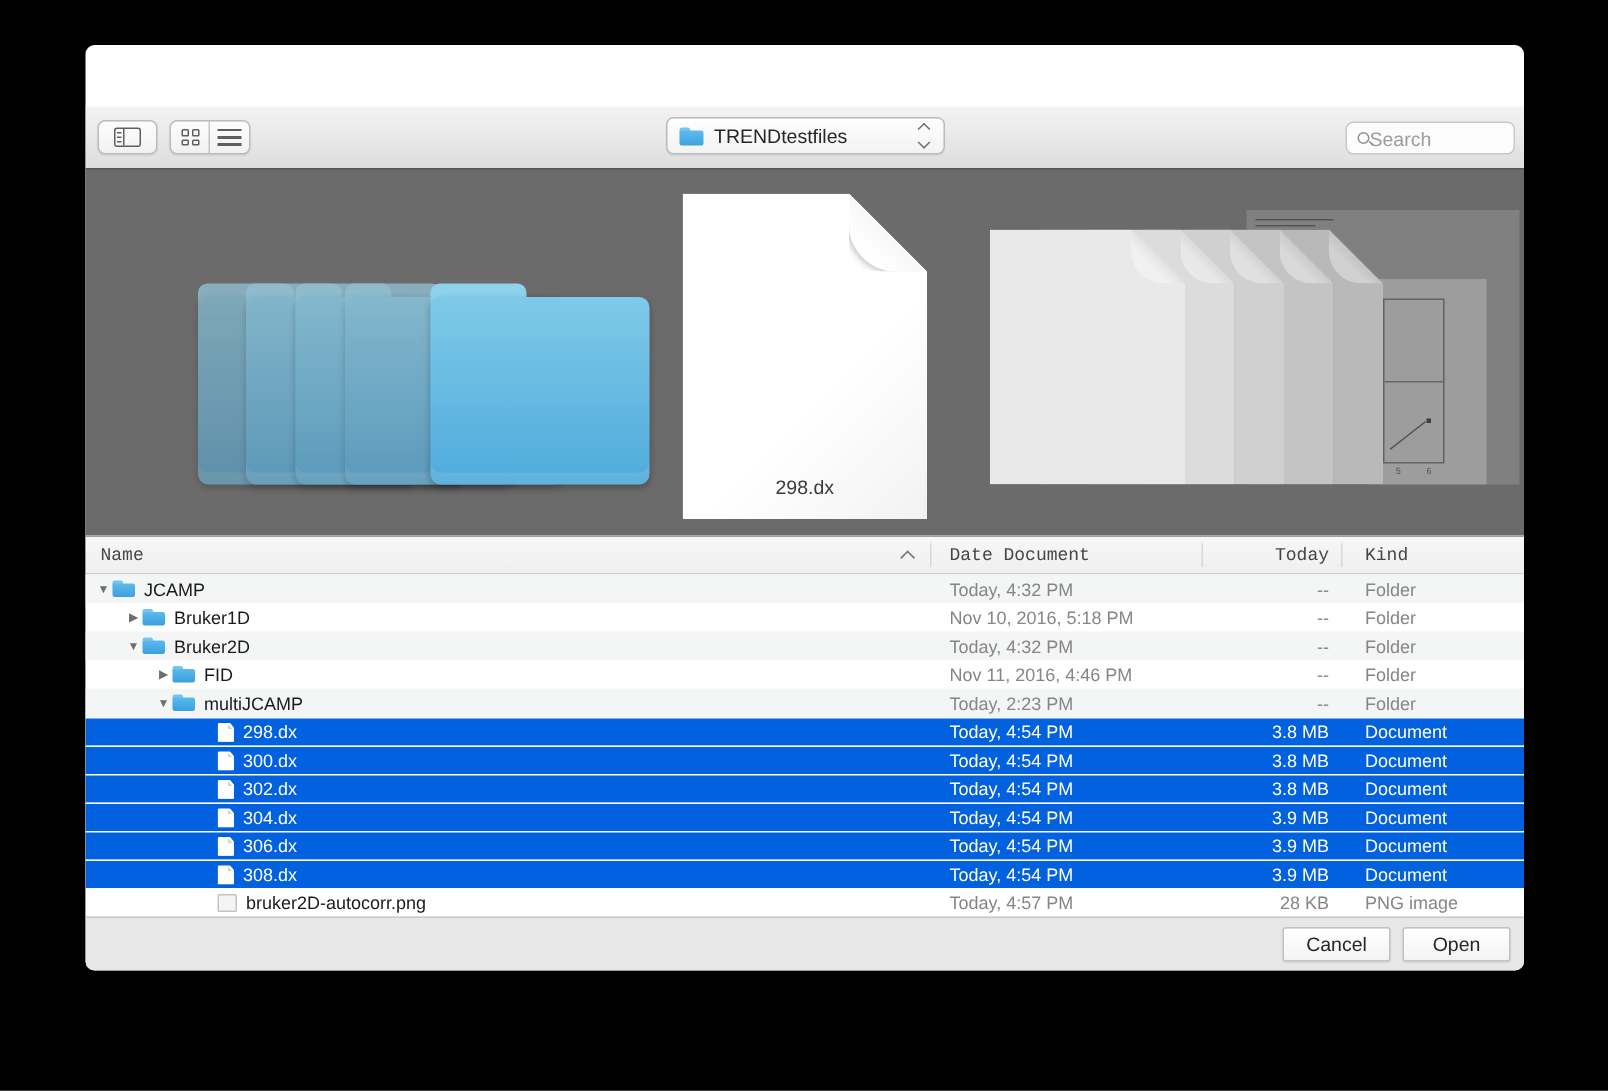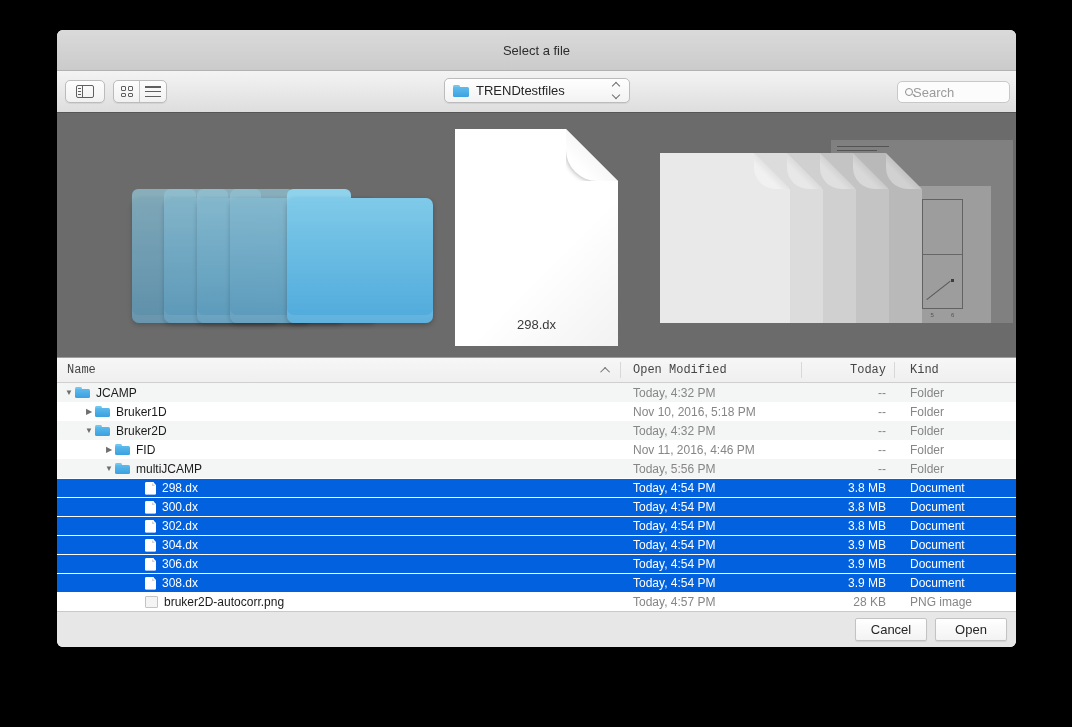--- a/index.html
+++ b/index.html
@@ -161,23 +161,20 @@
     background:linear-gradient(#ffffff,#f3f3f3);
     border:1px solid #c3c3c3; box-shadow:0 1px 1px rgba(0,0,0,.08);
     font-size:13px; color:#262626; display:flex; align-items:center; justify-content:center;
   }
 </style>
 </head>
 <body>
 
 <div class="window">
 
-  <div class="titlebar">
-    <span class="title">Select a file</span>
-  </div>
 
   <div class="toolbar">
     <div class="tb-btn sidebar-btn">
       <span class="icon-sidebar"></span>
     </div>
     <div class="tb-btn seg-ctrl">
       <div class="seg seg-grid">
         <span class="icon-grid">
             <span></span>
             <span></span>
@@ -272,21 +269,21 @@
       <span class="doclabel">298.dx</span>
     </div>
   </div>
 
   <div class="list-header">
     <div class="hcell" style="left:10px;">Name</div>
     <span class="sort-caret">
         <i></i>
       </span>
     <span class="hdiv" style="left:563px;"></span>
-    <div class="hcell" style="left:576px;">Open Modified</div>
+    <div class="hcell" style="left:576px;">Date Document</div>
     <span class="hdiv" style="left:744px;"></span>
     <div class="hcell" style="left:700px; width:129px; justify-content:flex-end;">Today</div>
     <span class="hdiv" style="left:837px;"></span>
     <div class="hcell" style="left:853px;">Kind</div>
   </div>
 
   <div class="rows" id="rows">
       <div class="row shade">
         <span class="tri" style="margin-left: 6px;">▼</span>
         <span class="icon-folder-s"></span>
@@ -316,21 +313,21 @@
         <span class="icon-folder-s"></span>
         <span class="name-label">FID</span>
         <span class="cell-date">Nov 11, 2016, 4:46 PM</span>
         <span class="cell-size">--</span>
         <span class="cell-kind">Folder</span>
       </div>
       <div class="row shade">
         <span class="tri" style="margin-left: 46px;">▼</span>
         <span class="icon-folder-s"></span>
         <span class="name-label">multiJCAMP</span>
-        <span class="cell-date">Today, 5:56 PM</span>
+        <span class="cell-date">Today, 2:23 PM</span>
         <span class="cell-size">--</span>
         <span class="cell-kind">Folder</span>
       </div>
       <div class="row selected">
         <span class="icon-doc-s" style="margin-left: 88px;"></span>
         <span class="name-label">298.dx</span>
         <span class="cell-date">Today, 4:54 PM</span>
         <span class="cell-size">3.8 MB</span>
         <span class="cell-kind">Document</span>
       </div>

